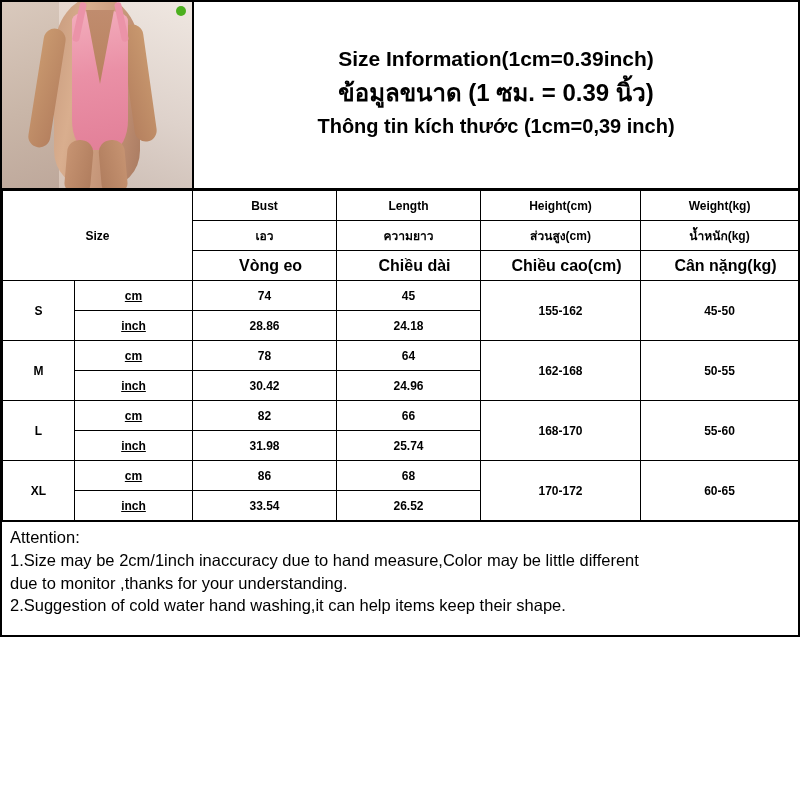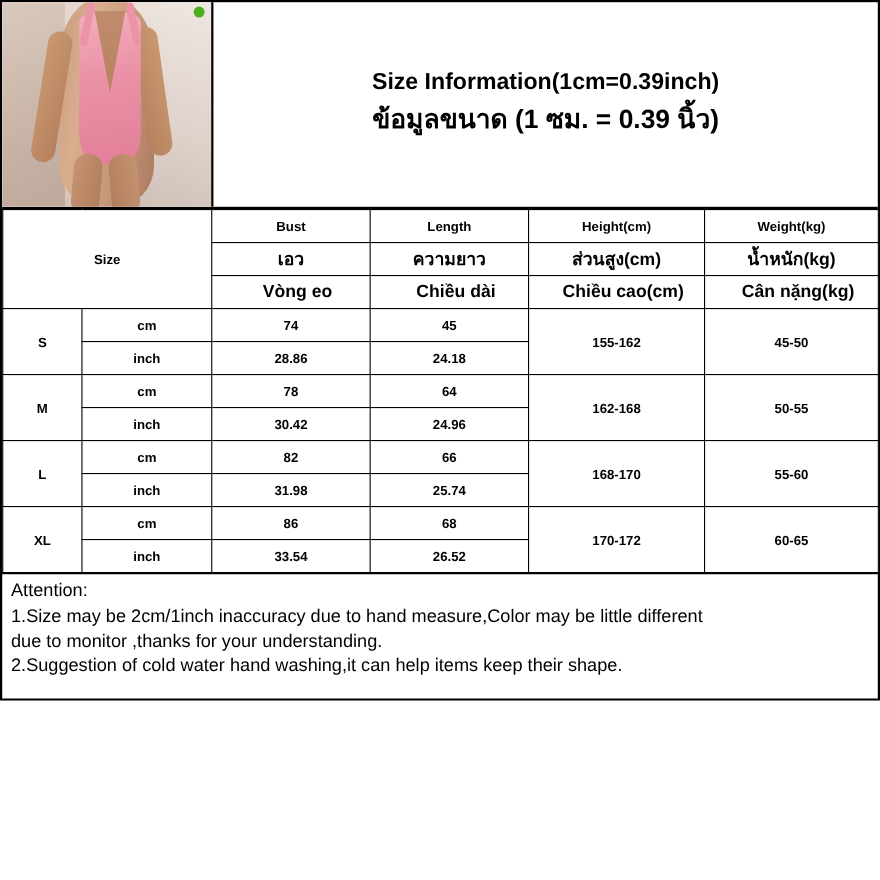--- a/index.html
+++ b/index.html
@@ -148,27 +148,27 @@
   .col-bust   { width: 144px; }
   .col-length { width: 144px; }
   .col-height { width: 160px; }
   .col-weight { width: 158px; }
 
   td.size-head {
     font-size: 25px;
     font-weight: bold;
   }
   td.hdr { font-size: 16px; font-weight: bold; }
-  td.hdr.thai { font-size: 16px; }
+  td.hdr.thai { font-size: 12px; }
   td.hdr.vi   { font-size: 16px; padding-left: 12px; }
   td.size-label {
     font-size: 19px;
     font-weight: bold;
   }
-  td.unit { font-size: 16px; font-weight: bold; }
+  td.unit { font-size: 16px; font-weight: bold; text-decoration: underline; }
   td.val  { font-size: 17px; font-weight: bold; }
   td.span-val { font-size: 17px; font-weight: bold; }
 
   
   .table-wrap { border-top: 0; }
 
   
   .attention {
     border: 2px solid #000;
     border-top: 1px solid #000;
@@ -210,20 +210,21 @@
         <div class="v-neck"></div>
         <div class="strap-l"></div>
         <div class="strap-r"></div>
         <div class="leg-l"></div>
         <div class="leg-r"></div>
         <div class="green-dot"></div>
       </div>
       <div class="title-block">
         <div class="title-line en">Size Information(1cm=0.39inch)</div>
         <div class="title-line thai">ข้อมูลขนาด (1 ซม. = 0.39 นิ้ว)</div>
+        <div class="title-line vi">Thông tin kích thước (1cm=0,39 inch)</div>
       </div>
     </div>
 
     <div class="table-wrap">
       <table class="size-table">
         <colgroup>
           <col class="col-size">
           <col class="col-unit">
           <col class="col-bust">
           <col class="col-length">

